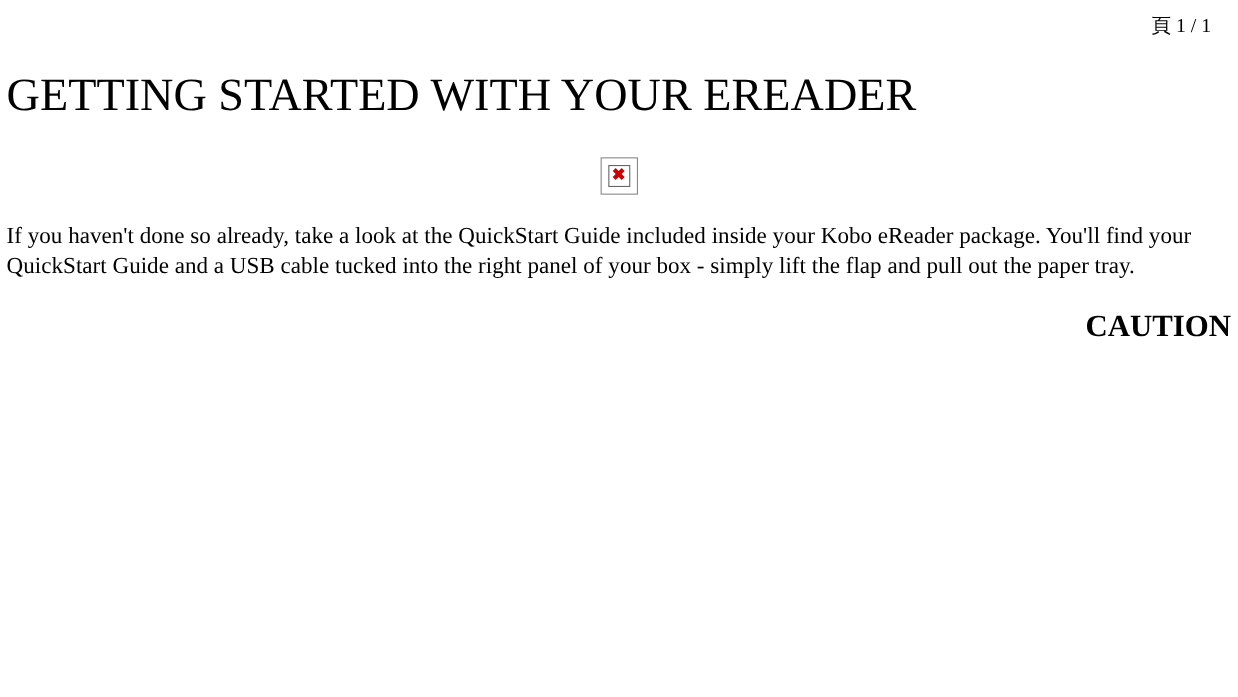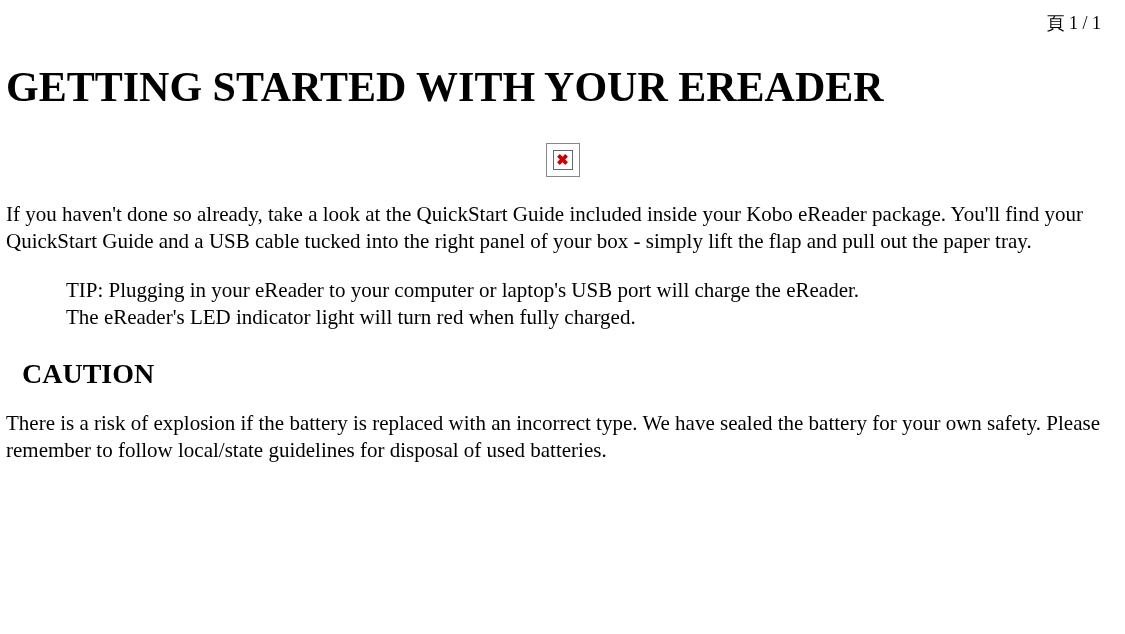--- a/index.html
+++ b/index.html
@@ -17,27 +17,28 @@
     position: absolute;
     top: 12px;
     right: 24px;
     font-size: 18px;
   }
   .content {
     padding: 60px 6px 0 6px;
   }
   h1 {
     font-size: 42px;
-    font-weight: bold;
+    font-weight: normal;
     margin: 0 0 28px 0;
   }
   h2 {
     font-size: 28px;
     font-weight: bold;
-    margin: 24px 0 18px 16px;
+    margin: 24px 0 18px 0;
+    text-align: right;
   }
   .broken-img-wrap {
     text-align: center;
     margin: 0 0 24px 0;
   }
   .broken-img {
     display: inline-block;
     border: 1px solid #888;
     padding: 6px;
     background: #fff;
@@ -76,22 +77,17 @@
 
   <div class="broken-img-wrap">
     <span class="broken-img">
       <span class="broken-img-inner">✖</span>
     </span>
   </div>
 
   <p>If you haven't done so already, take a look at the QuickStart Guide included inside your Kobo eReader package. You'll find your QuickStart Guide and a USB cable tucked into the right panel of your box - simply lift the flap and pull out the paper tray.</p>
 
 
-  <div class="tip-block">
-    <p>TIP: Plugging in your eReader to your computer or laptop's USB port will charge the eReader.</p>
-    <p>The eReader's LED indicator light will turn red when fully charged.</p>
-  </div>
 
   <h2>CAUTION</h2>
 
-  <p>There is a risk of explosion if the battery is replaced with an incorrect type. We have sealed the battery for your own safety. Please remember to follow local/state guidelines for disposal of used batteries.</p>
 
 </div>
 
 </body></html>

